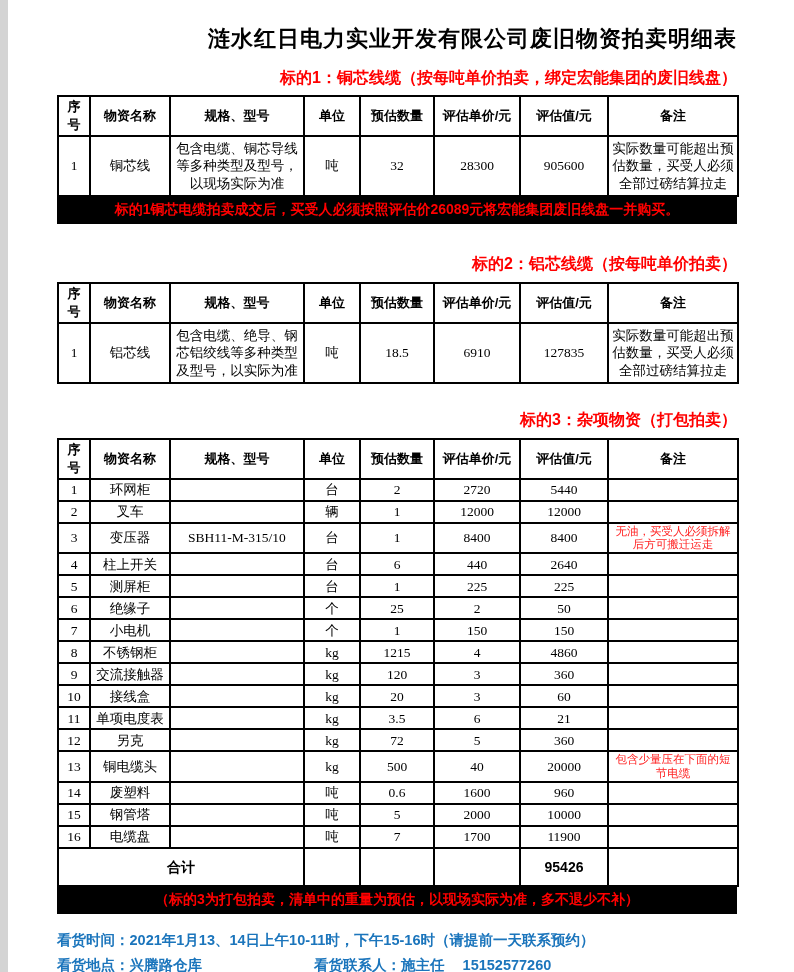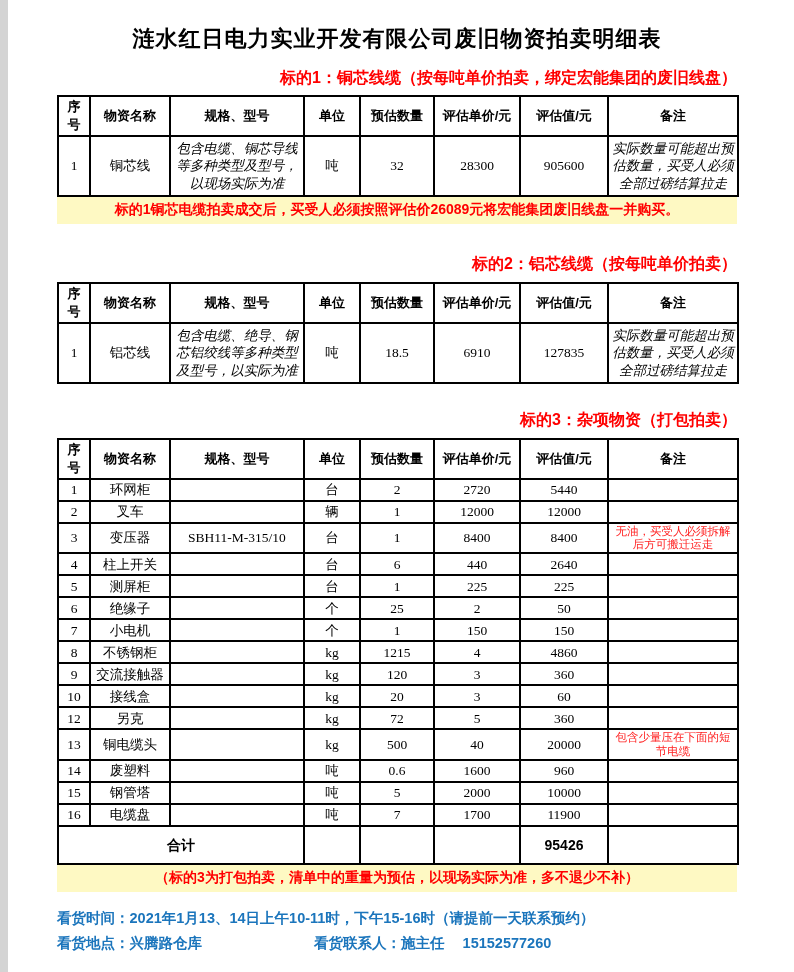--- a/index.html
+++ b/index.html
@@ -12,21 +12,21 @@
   }
   .left-edge {
     position:absolute; left:0; top:0; width:8px; height:100%;
     background:#d4d4d4;
   }
   .content {
     position:absolute; left:57px; top:0; width:680px;
     padding-top:24px;
   }
   .doc-title {
-    text-align:center; font-size:22px; font-weight:bold;
+    text-align:right; font-size:22px; font-weight:bold;
     letter-spacing:1px; margin-bottom:14px;
     font-family:"Liberation Serif", serif;
   }
   .section-heading {
     text-align:right; font-size:16px; font-weight:bold; color:#ff0000;
   }
   .h1 { margin:12px 0 6px; }
   .h2 { margin:30px 0 7px; }
   .h3 { margin:26px 0 7px; }
 
@@ -40,29 +40,29 @@
   }
   th {
     font-family:"Liberation Sans", sans-serif;
     font-weight:bold; font-size:13px; height:28px;
   }
   td {
     font-family:"Liberation Serif", serif;
     font-size:13.5px; line-height:1.3;
   }
   .tbl-big td { height:60px; }
-  .tbl-big .remark-cell, .tbl-big .spec-cell { font-size:13.5px;font-style:italic; }
+  .tbl-big .remark-cell, .tbl-big .spec-cell { font-size:13.5px; }
   .tbl-small td { height:22px; line-height:1.15; }
   .red-remark { color:#ff2222; font-size:11.5px; line-height:1.2;font-family:Liberation Mono, monospace; }
   .total-row td {
     font-family:"Liberation Sans", sans-serif;
     font-weight:bold; font-size:14px; height:38px;
   }
   .banner {
-    width:680px; background:#fef9c3;
+    width:680px; background:#000000;
     color:#ff0000; font-weight:bold; font-size:14px;
     text-align:center; padding:4px 0 5px;
   }
   .footer {
     margin-top:14px; color:#1b75bc; font-weight:bold; font-size:14.5px;
     line-height:1.75;
   }
   .footer .row2 span.loc { display:inline-block; }
   .footer .row2 span.contact { display:inline-block; margin-left:108px; }
   .footer .row2 span.phone { display:inline-block; margin-left:14px; }
@@ -272,20 +272,30 @@
           <td>10</td>
           <td>接线盒</td>
           <td class="spec-cell"></td>
           <td>kg</td>
           <td>20</td>
           <td>3</td>
           <td>60</td>
           <td class="remark-cell"></td>
         </tr>
         <tr>
+          <td>11</td>
+          <td>单项电度表</td>
+          <td class="spec-cell"></td>
+          <td>kg</td>
+          <td>3.5</td>
+          <td>6</td>
+          <td>21</td>
+          <td class="remark-cell"></td>
+        </tr>
+        <tr>
           <td>12</td>
           <td>另克</td>
           <td class="spec-cell"></td>
           <td>kg</td>
           <td>72</td>
           <td>5</td>
           <td>360</td>
           <td class="remark-cell"></td>
         </tr>
         <tr>

